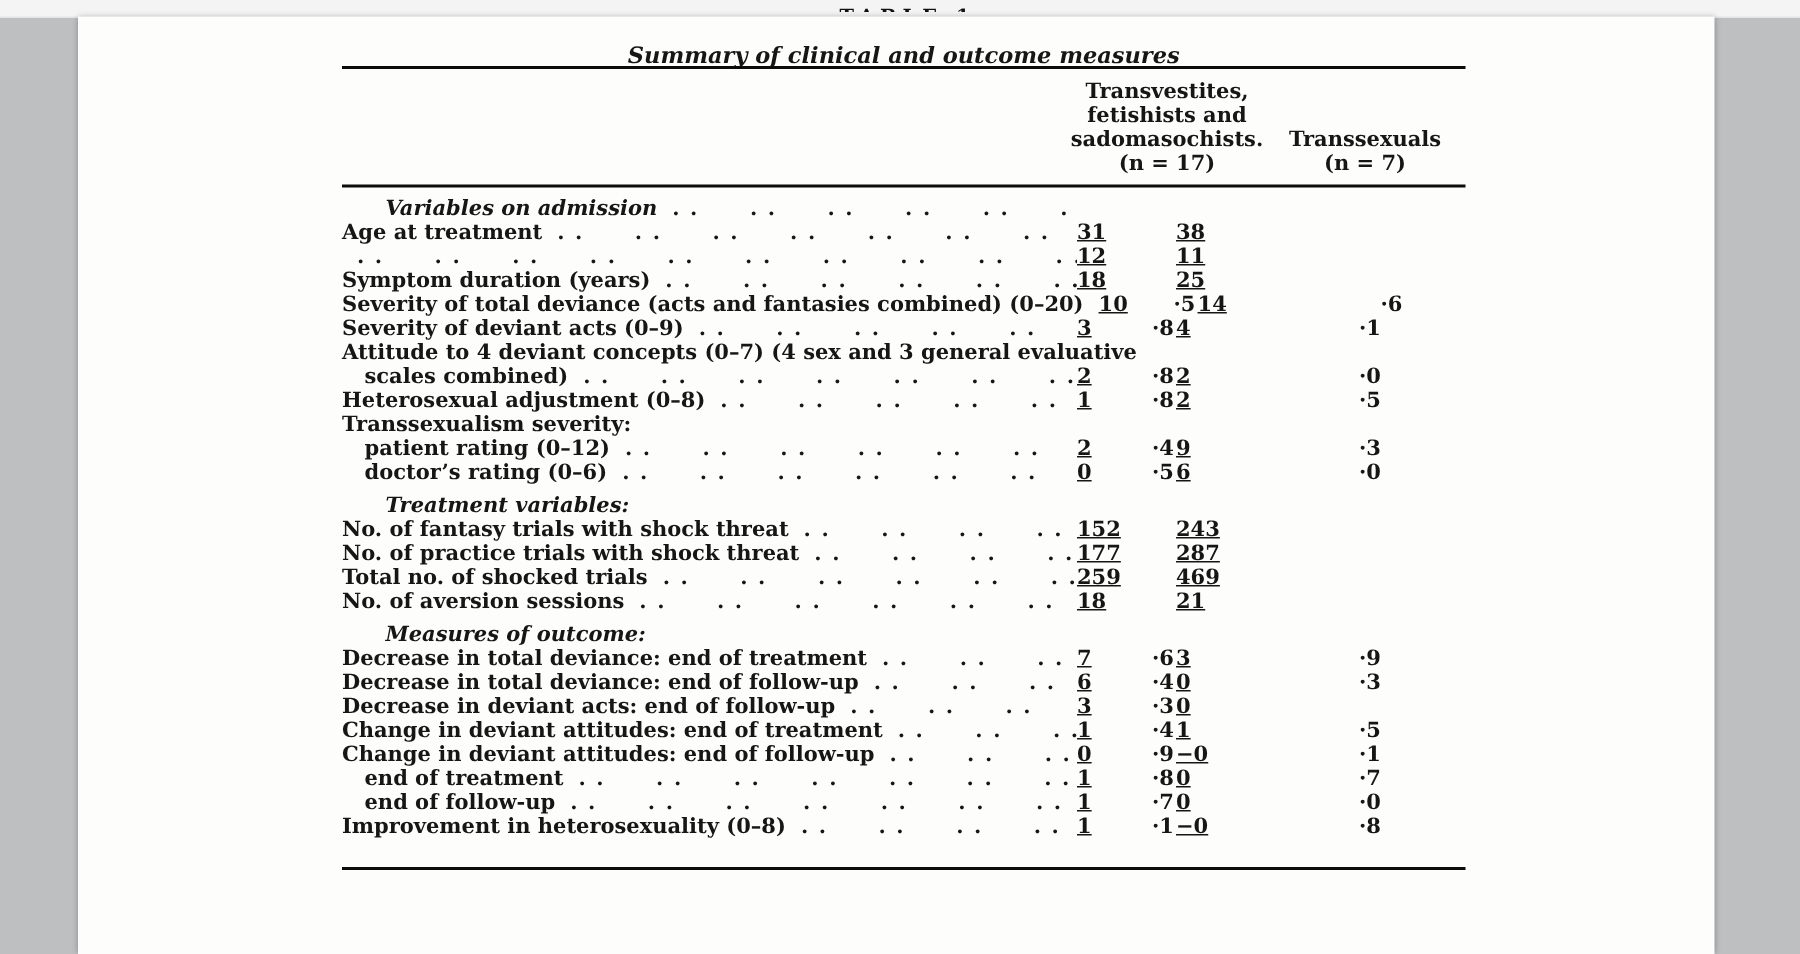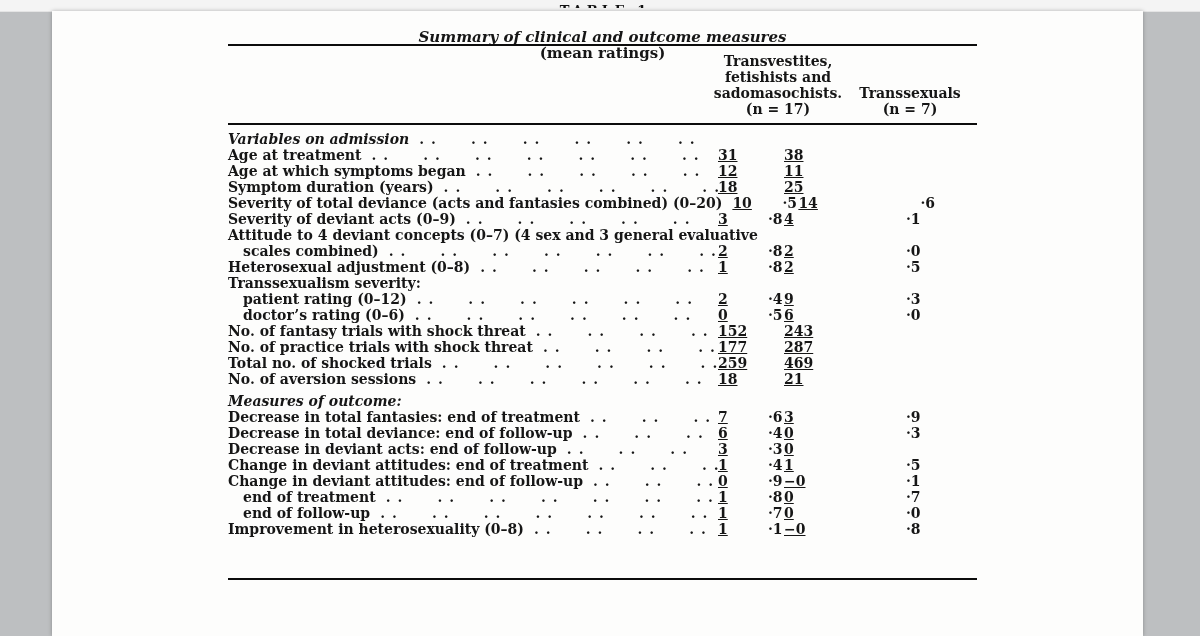--- a/index.html
+++ b/index.html
@@ -21,21 +21,21 @@
   .rule-head{top:112px;}
   .rule-bottom{top:567px;}
   .colhead{position:absolute;text-align:center;font-size:14px;line-height:16px;
            font-weight:600;}
   .colhead-1{left:601px;top:42px;width:250px;}
   .colhead-2{left:768px;top:74px;width:180px;}
   .rows{position:absolute;left:176px;top:120px;width:749px;}
   .row{display:flex;align-items:baseline;height:16px;line-height:16px;
        font-size:14px;font-weight:600;white-space:nowrap;}
   .row.gap{margin-top:6px;}
-  .row.italic .lbl{font-style:italic;}
+  .row.italic .lbl{font-style:italic;margin-left:29px;}
   .row.indent .lbl{padding-left:15px;}
   .lbl{flex:0 0 auto;}
   .dots{flex:1 1 auto;min-width:0;overflow:hidden;white-space:nowrap;
         padding-left:10px;}
   .vi{flex:0 0 auto;text-align:left;text-decoration:underline;}
   .vf{flex:0 0 auto;text-align:left;}
   .v1i{width:50px;}
   .v1f{width:16px;}
   .v2i{width:122px;}
   .v2f{width:17px;margin-right:54px;}
@@ -47,21 +47,20 @@
   <div class="topbar"></div>
 
   <div class="clip-caption">
     <span>TABLE 1</span>
   </div>
 
   <div class="page">
 
     <div class="title-block">
       <div class="title-line1">Summary of clinical and outcome measures</div>
-      <div class="title-line2">(mean ratings)</div>
     </div>
 
     <div class="rule rule-top"></div>
 
     <div class="colhead colhead-1">
       <div>Transvestites,</div>
       <div>fetishists and</div>
       <div>sadomasochists.</div>
       <div>(n = 17)</div>
     </div>
@@ -84,21 +83,20 @@
         </div>
         <div class="row">
           <span class="lbl">Age at treatment</span>
           <span class="dots">. .   . .   . .   . .   . .   . .   . .   . .   . .   . .   . .   . .   . .   . .   </span>
           <span class="vi v1i">31</span>
           <span class="vf v1f"></span>
           <span class="vi v2i">38</span>
           <span class="vf v2f"></span>
         </div>
         <div class="row">
-          <span class="lbl">Age at which symptoms began</span>
           <span class="dots">. .   . .   . .   . .   . .   . .   . .   . .   . .   . .   . .   . .   . .   . .   </span>
           <span class="vi v1i">12</span>
           <span class="vf v1f"></span>
           <span class="vi v2i">11</span>
           <span class="vf v2f"></span>
         </div>
         <div class="row">
           <span class="lbl">Symptom duration (years)</span>
           <span class="dots">. .   . .   . .   . .   . .   . .   . .   . .   . .   . .   . .   . .   . .   . .   </span>
           <span class="vi v1i">18</span>
@@ -163,20 +161,28 @@
           <span class="vf v2f">·3</span>
         </div>
         <div class="row indent">
           <span class="lbl">doctor’s rating (0–6)</span>
           <span class="dots">. .   . .   . .   . .   . .   . .   . .   . .   . .   . .   . .   . .   . .   . .   </span>
           <span class="vi v1i">0</span>
           <span class="vf v1f">·5</span>
           <span class="vi v2i">6</span>
           <span class="vf v2f">·0</span>
         </div>
+        <div class="row italic gap">
+          <span class="lbl">Treatment variables:</span>
+          <span class="dots"></span>
+          <span class="vi v1i"></span>
+          <span class="vf v1f"></span>
+          <span class="vi v2i"></span>
+          <span class="vf v2f"></span>
+        </div>
         <div class="row">
           <span class="lbl">No. of fantasy trials with shock threat</span>
           <span class="dots">. .   . .   . .   . .   . .   . .   . .   . .   . .   . .   . .   . .   . .   . .   </span>
           <span class="vi v1i">152</span>
           <span class="vf v1f"></span>
           <span class="vi v2i">243</span>
           <span class="vf v2f"></span>
         </div>
         <div class="row">
           <span class="lbl">No. of practice trials with shock threat</span>
@@ -204,21 +210,21 @@
         </div>
         <div class="row italic gap">
           <span class="lbl">Measures of outcome:</span>
           <span class="dots"></span>
           <span class="vi v1i"></span>
           <span class="vf v1f"></span>
           <span class="vi v2i"></span>
           <span class="vf v2f"></span>
         </div>
         <div class="row">
-          <span class="lbl">Decrease in total fantasies: end of treatment</span>
+          <span class="lbl">Decrease in total deviance: end of treatment</span>
           <span class="dots">. .   . .   . .   . .   . .   . .   . .   . .   . .   . .   . .   . .   . .   . .   </span>
           <span class="vi v1i">7</span>
           <span class="vf v1f">·6</span>
           <span class="vi v2i">3</span>
           <span class="vf v2f">·9</span>
         </div>
         <div class="row">
           <span class="lbl">Decrease in total deviance: end of follow-up</span>
           <span class="dots">. .   . .   . .   . .   . .   . .   . .   . .   . .   . .   . .   . .   . .   . .   </span>
           <span class="vi v1i">6</span>

